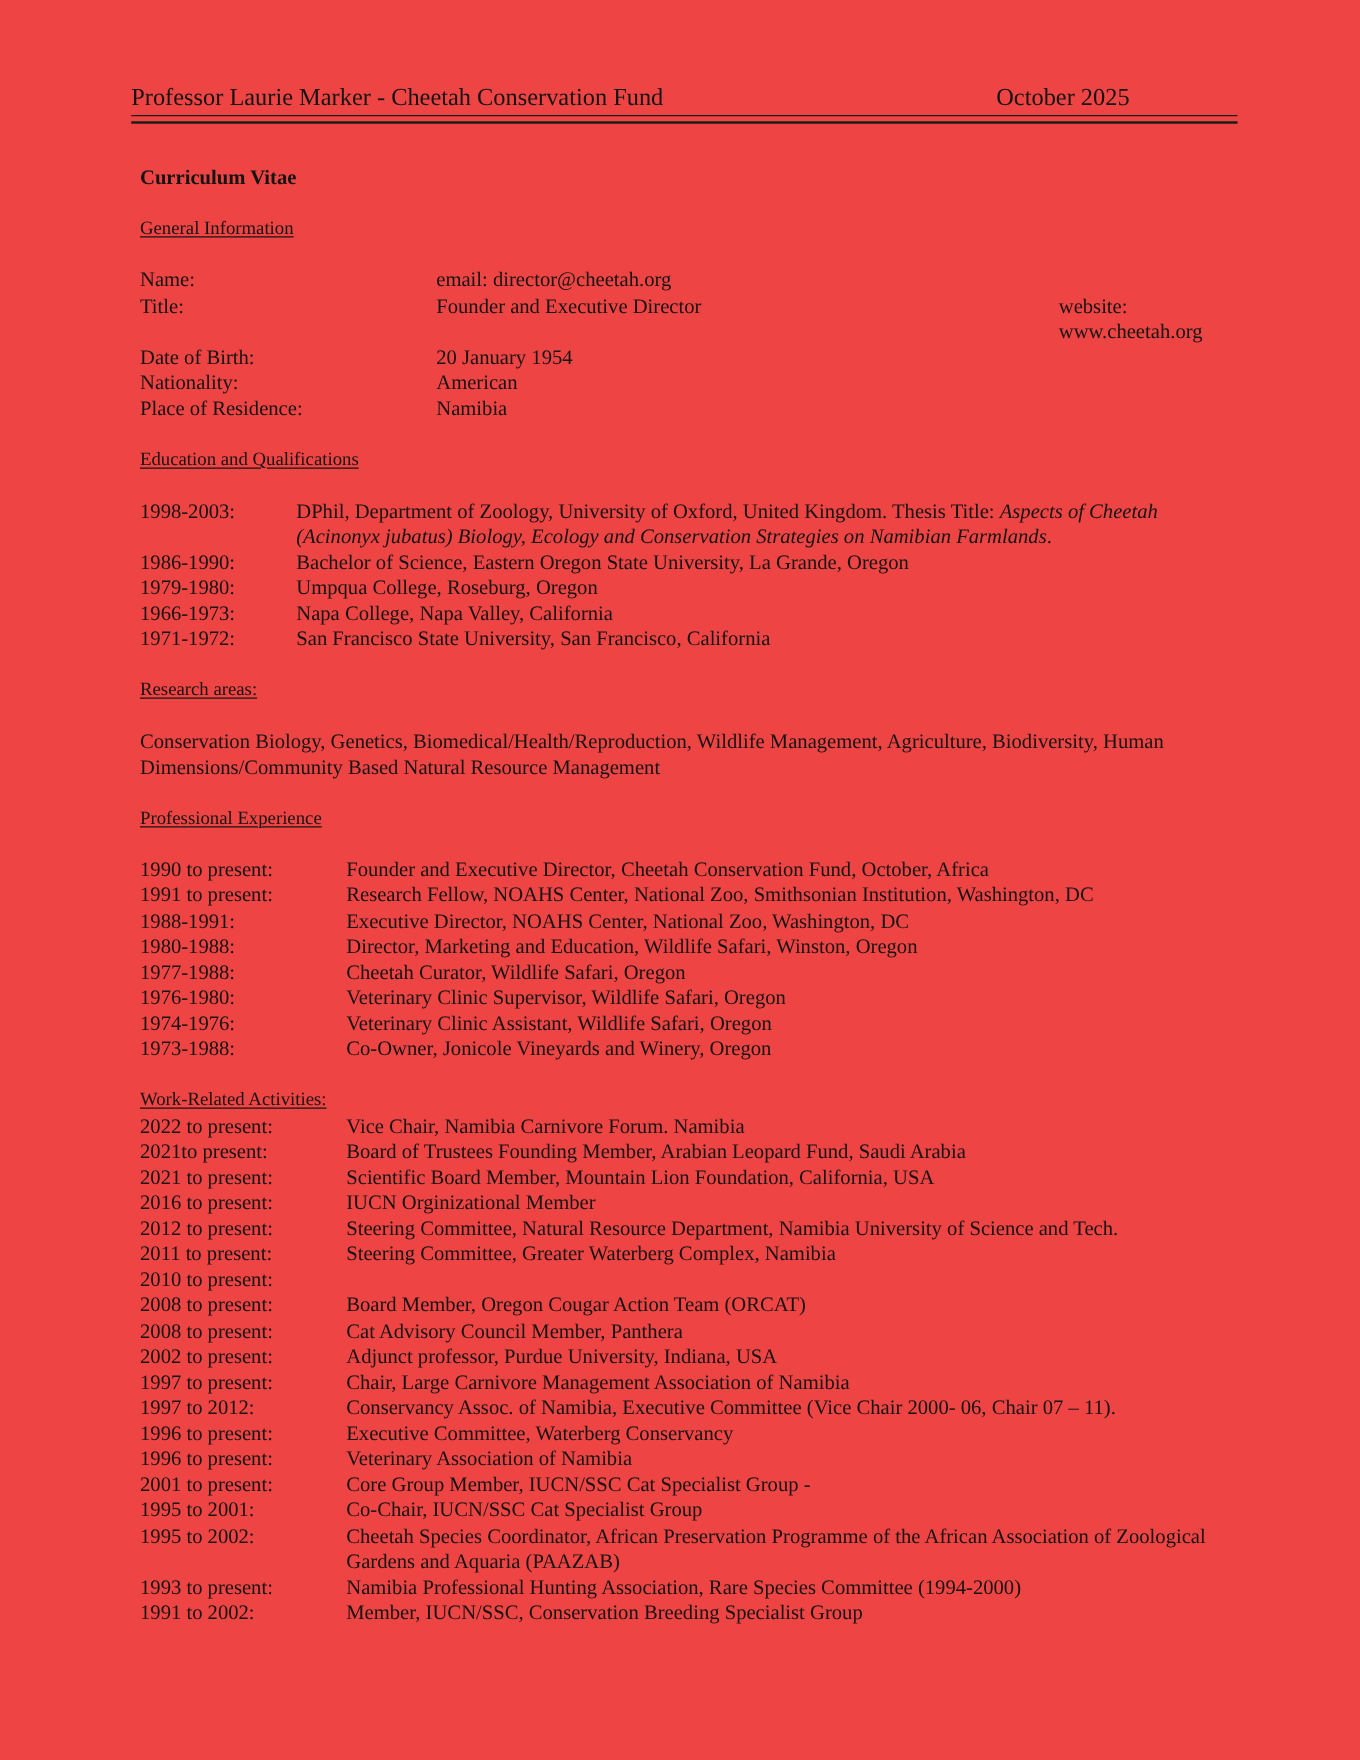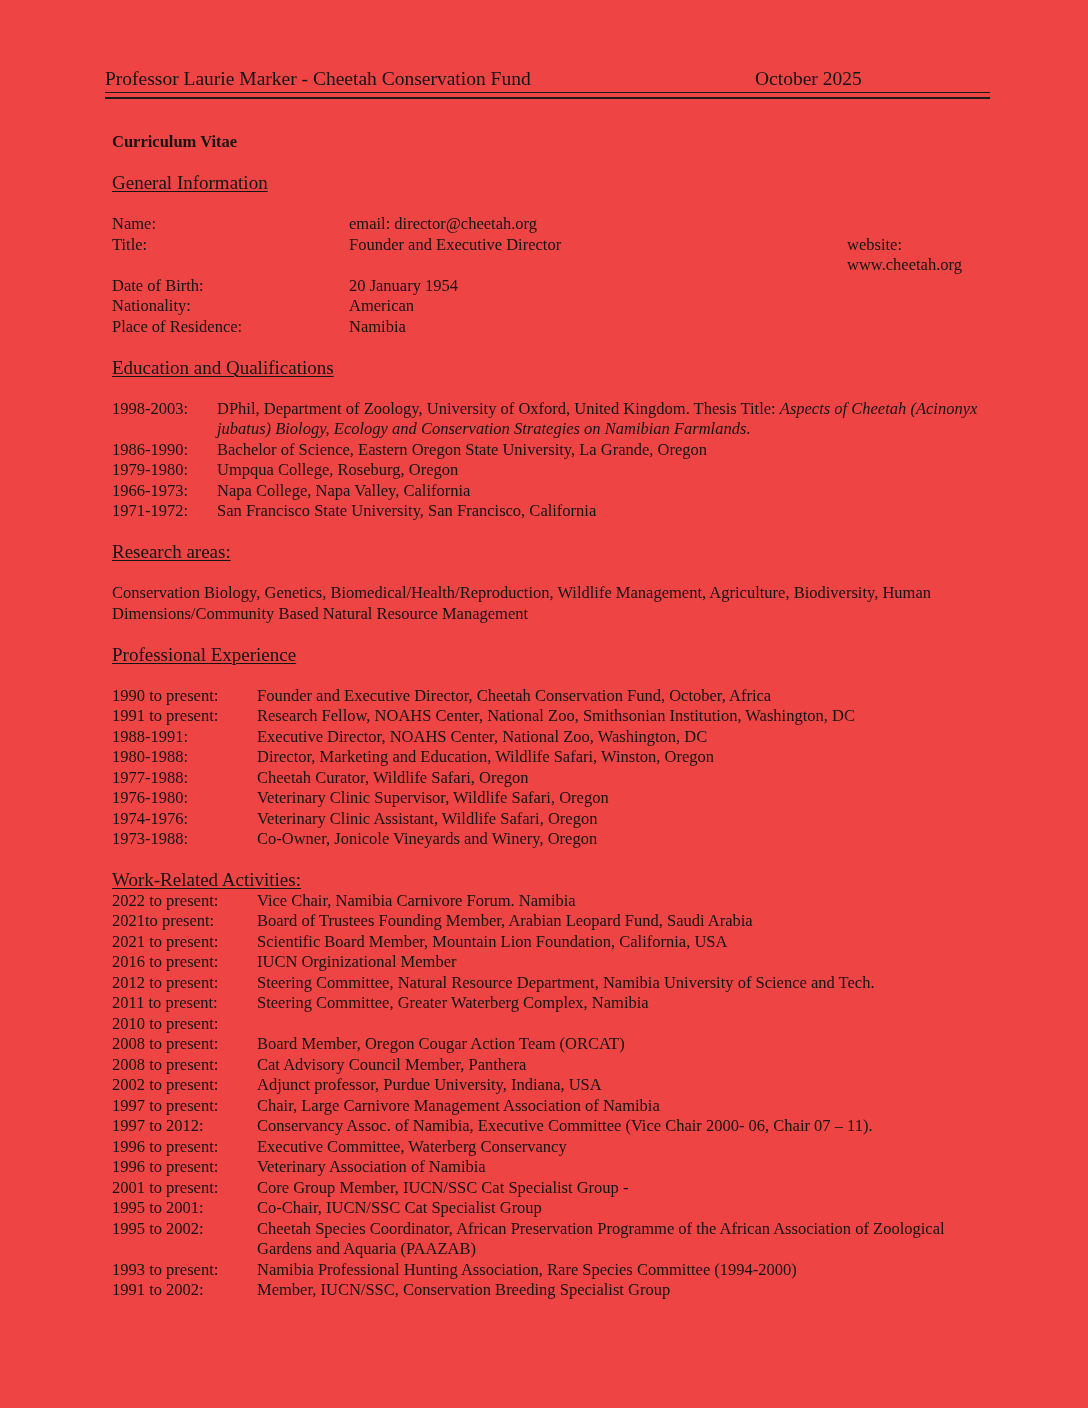--- a/index.html
+++ b/index.html
@@ -14,41 +14,41 @@
     overflow:hidden;
   }
   
   .header-wrap{border-bottom:2px solid #1c1c1c;padding-bottom:4px;}
   .header-row{
     position:relative;
     border-bottom:1.2px solid #1c1c1c;
     font-size:19.5px;line-height:24px;padding-bottom:1px;
     white-space:nowrap;
   }
-  .header-date{position:absolute;left:650px;top:0;}
+  .header-date{position:absolute;left:692px;top:0;}
   
   .cv-title{margin:33px 0 0 7px;font-size:16.5px;line-height:20.5px;font-weight:bold;}
   .section{margin-left:7px;}
   .section-heading{
     margin-top:20.5px;
-    font-size:19px;line-height:20.5px;
+    font-size:15px;line-height:20.5px;
     text-decoration:underline;
     text-underline-offset:2px;
     text-decoration-thickness:1px;
   }
   .rows,.section-text{margin-top:20.5px;font-size:16.5px;line-height:20.5px;}
   .section.tight .rows{margin-top:0;}
   .section-text{max-width:905px;}
   .info-row{display:flex;gap:45px;}
   .info-label{flex:0 0 192px;}
   .info-value{flex:0 0 453px;}
   .info-extra{flex:1;}
   .dated-row{display:flex;}
   .row-date{flex:0 0 145px;}
-  .row-desc{flex:1;}
+  .row-desc{flex:1;margin-left:20px;}
   .italic{font-style:italic;}
 </style>
 </head>
 <body>
 
 <div class="page">
   <div class="header-wrap">
     <div class="header-row">
       <span>Professor Laurie Marker - Cheetah Conservation Fund</span>
       <span class="header-date">October 2025</span>

